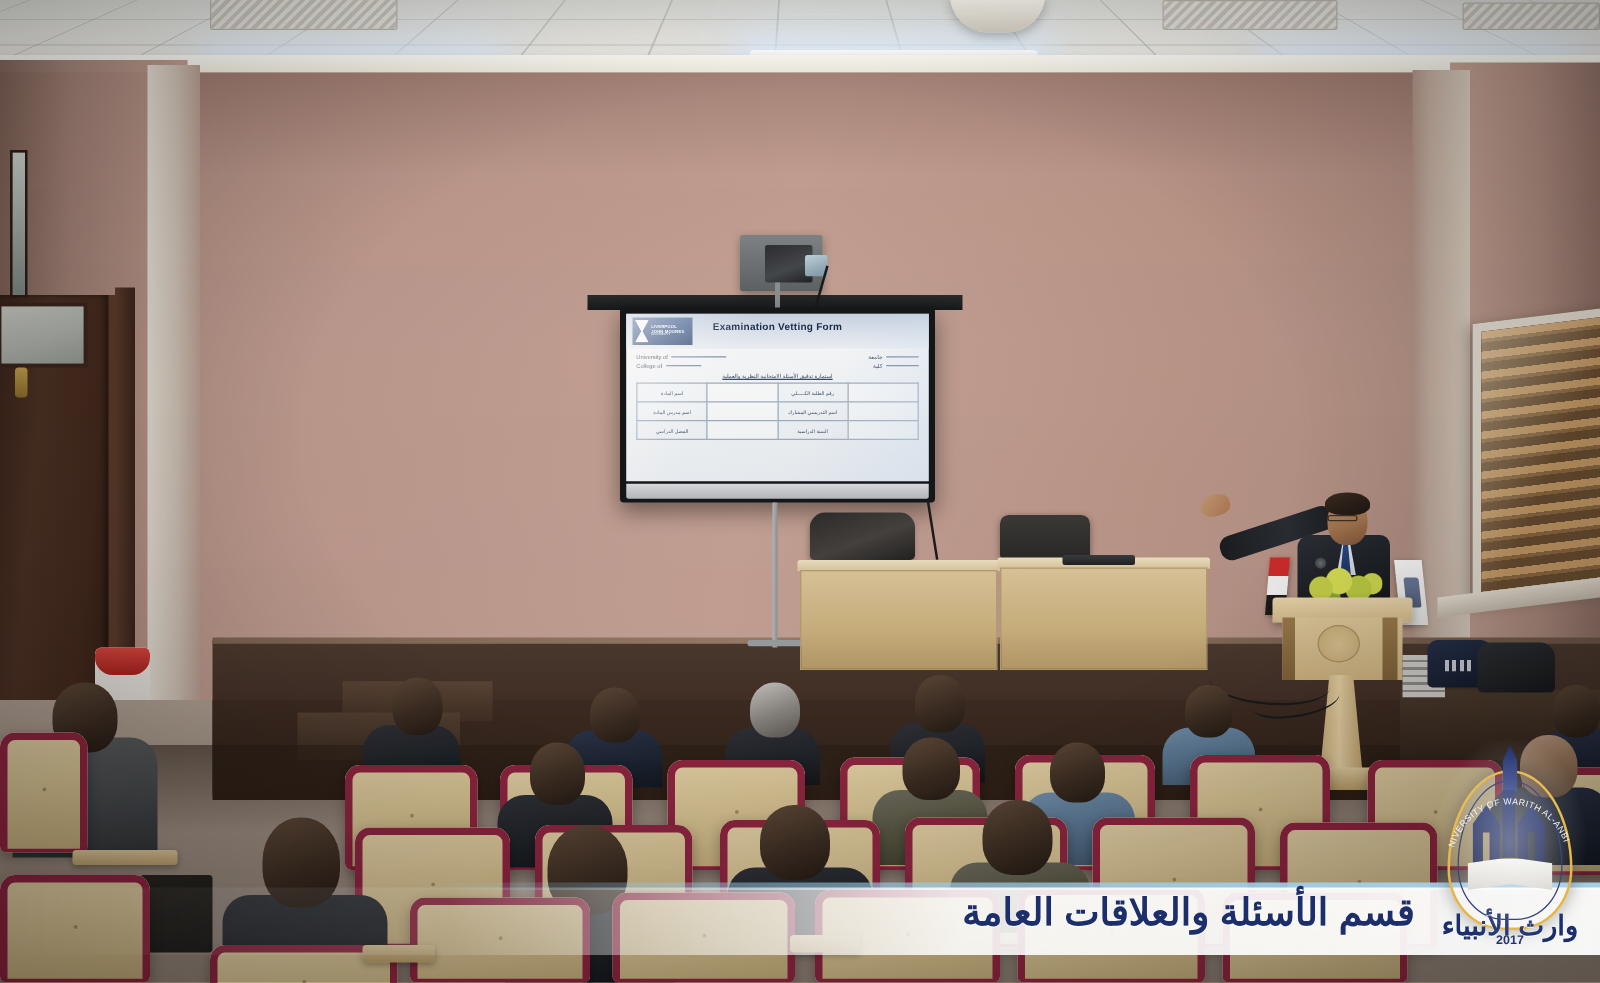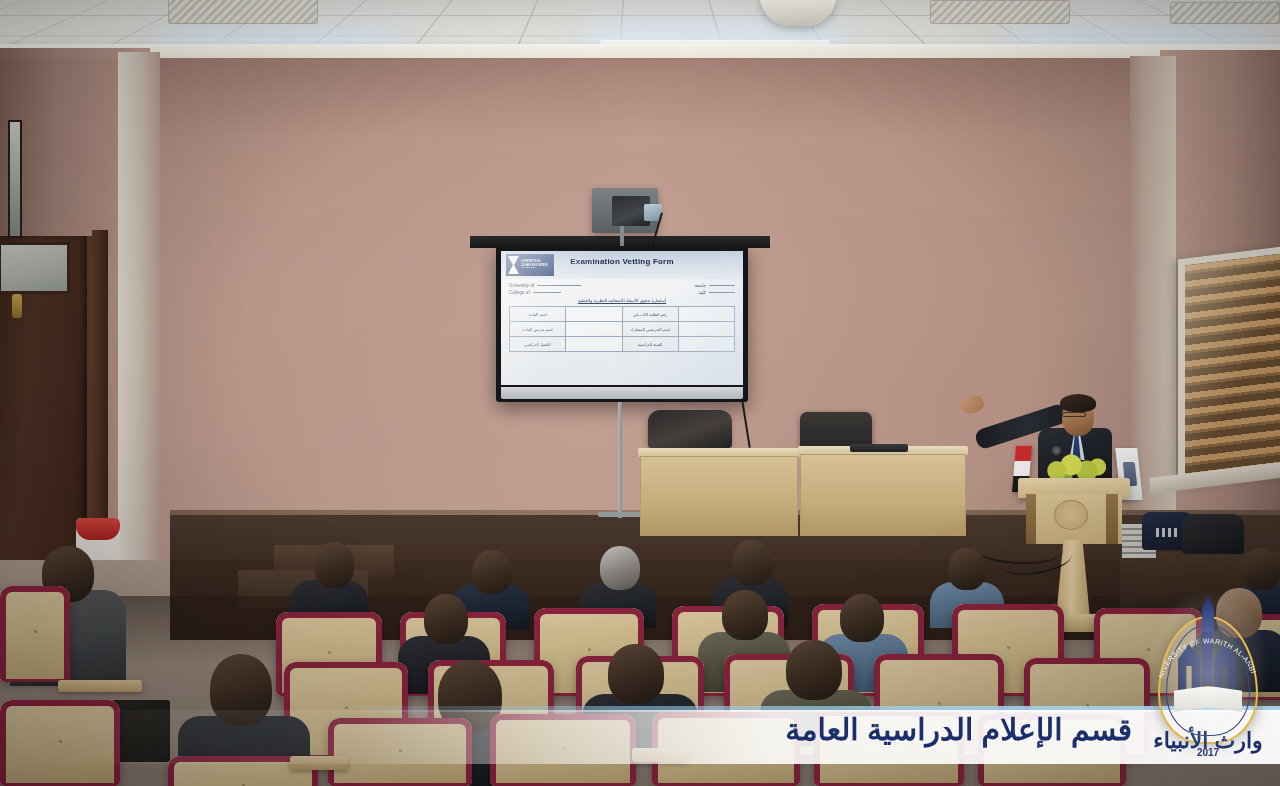--- a/index.html
+++ b/index.html
@@ -884,21 +884,21 @@
   <div class="seat" style="left:978px;top:714px;width:148px;height:72px;"></div>
   <div class="seat-arm" style="left:290px;top:756px;width:58px;height:14px;"></div>
   <div class="seat-arm" style="left:632px;top:748px;width:56px;height:14px;"></div>
 
   <div class="warm-grade"></div>
   <div class="vignette"></div>
 
   <div class="banner">
     <div class="banner-rule"></div>
     <div class="banner-strip"></div>
-    <div class="banner-text">قسم الإعلام الدراسية العامة</div>
+    <div class="banner-text">قسم الأسئلة والعلاقات العامة</div>
   </div>
 
   <div class="uni-logo">
     <div class="logo-shield"></div>
     <div class="logo-inner-ring"></div>
     <div class="logo-nib"></div>
     <div class="logo-pillar"></div>
     <div class="logo-arch-l"></div>
     <div class="logo-arch-r"></div>
     <div class="logo-book"></div>

